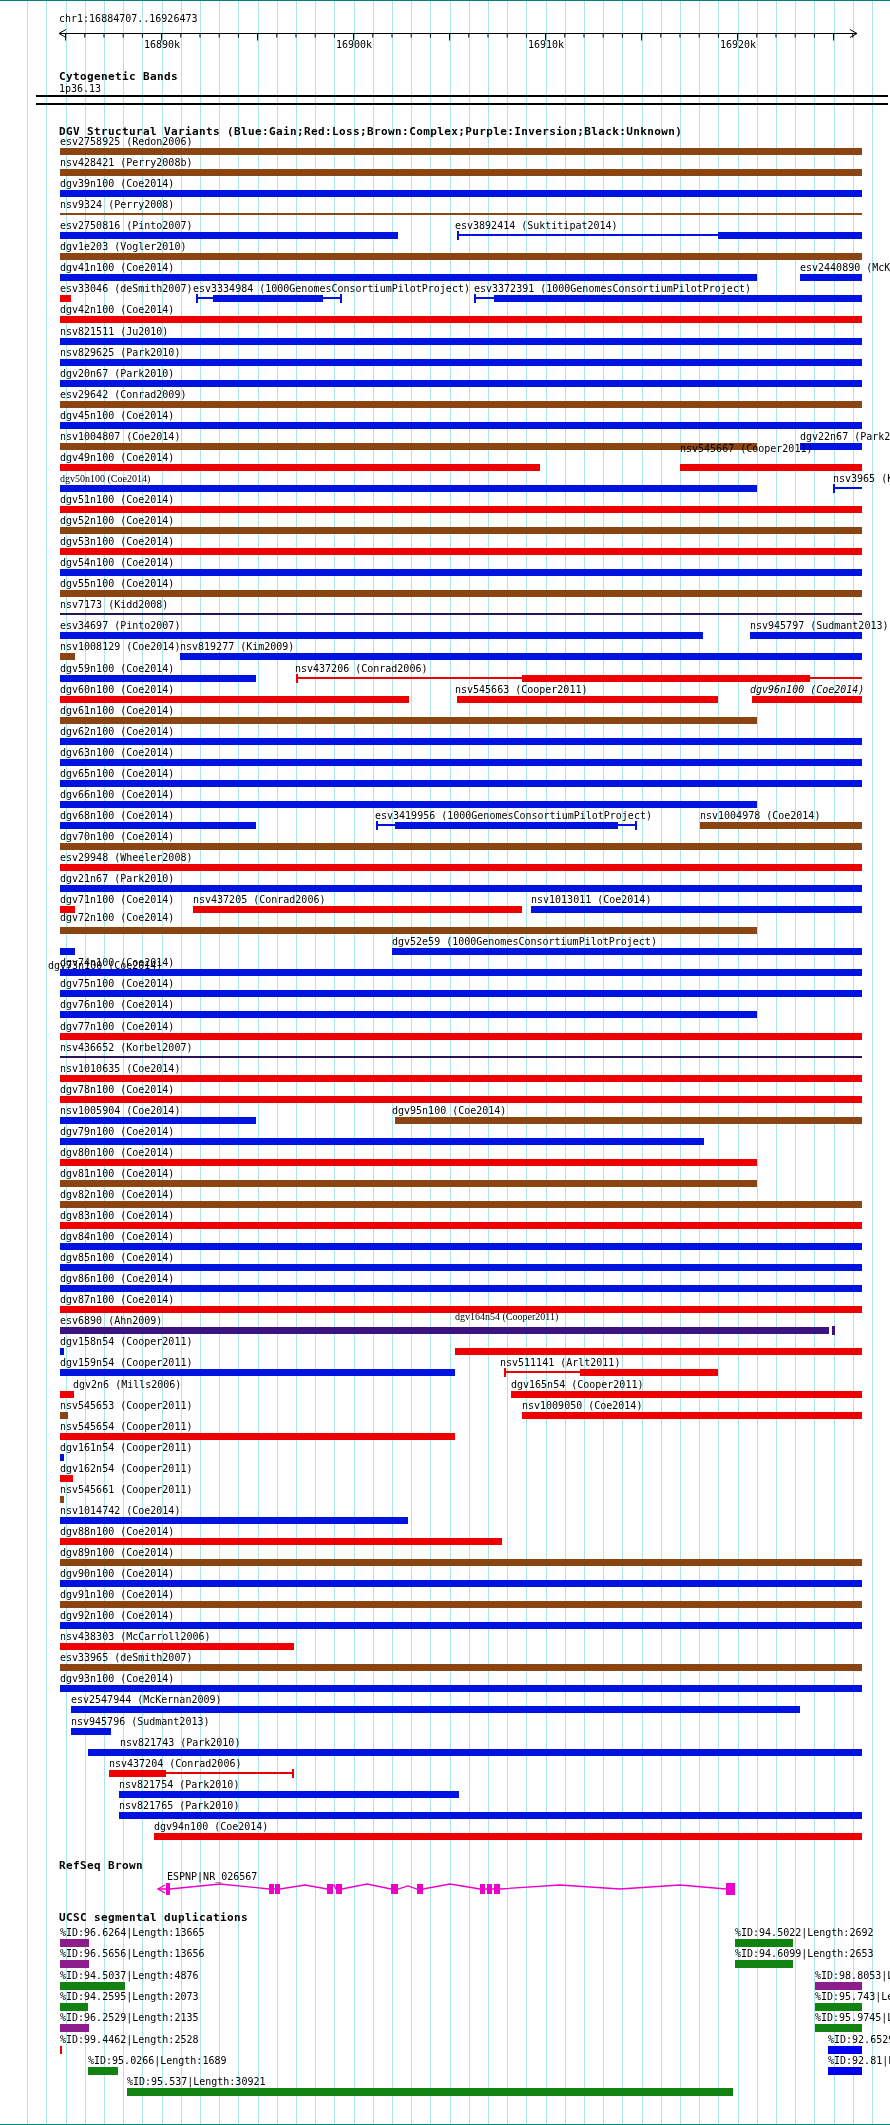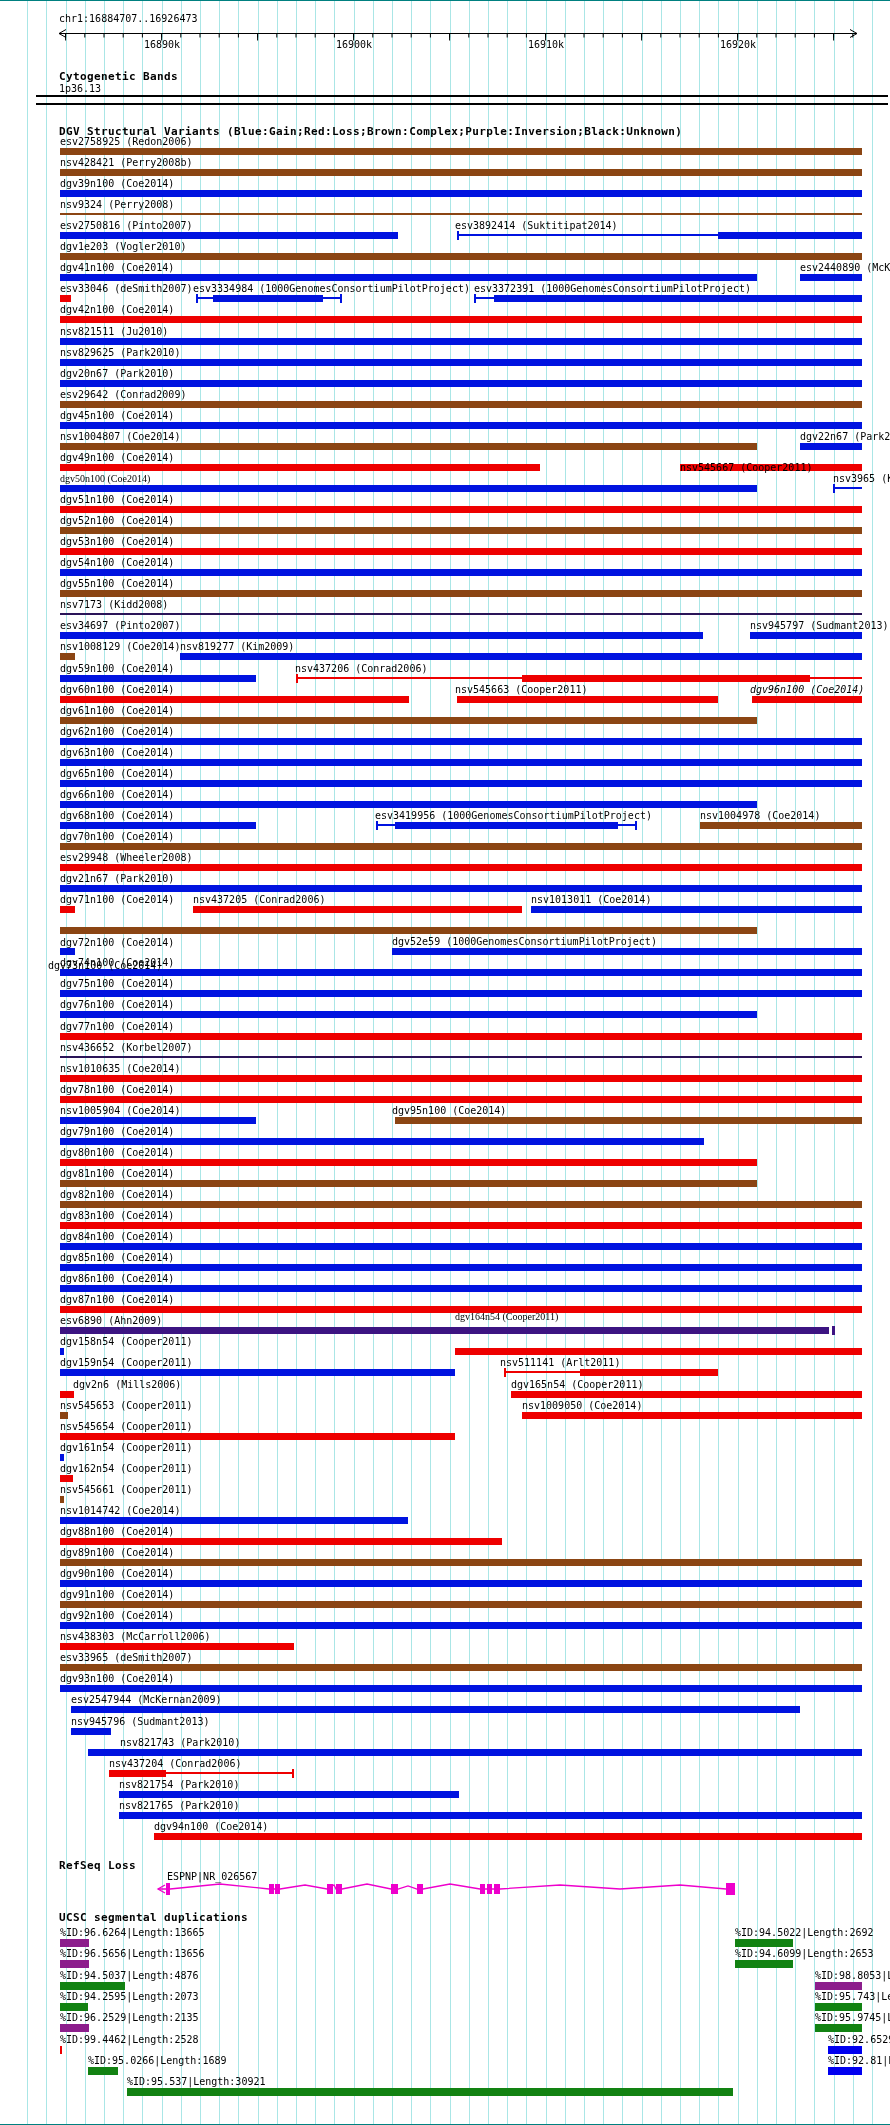--- a/index.html
+++ b/index.html
@@ -185,21 +185,21 @@
       <div class="flabel" style="left: 60px; top: 387.72px;">esv29642 (Conrad2009)</div>
       <div class="seg" style="left: 60px; top: 399.72px; width: 802px; height: 7px; background: rgb(139, 69, 19);"></div>
       <div class="flabel" style="left: 60px; top: 408.78px;">dgv45n100 (Coe2014)</div>
       <div class="seg" style="left: 60px; top: 420.78px; width: 802px; height: 7px; background: rgb(0, 19, 224);"></div>
       <div class="flabel" style="left: 60px; top: 429.84px;">nsv1004807 (Coe2014)</div>
       <div class="seg" style="left: 60px; top: 441.84px; width: 697px; height: 7px; background: rgb(139, 69, 19);"></div>
       <div class="flabel" style="left: 800px; top: 429.84px;">dgv22n67 (Park2</div>
       <div class="seg" style="left: 800px; top: 441.84px; width: 62px; height: 7px; background: rgb(0, 19, 224);"></div>
       <div class="flabel" style="left: 60px; top: 450.9px;">dgv49n100 (Coe2014)</div>
       <div class="seg" style="left: 60px; top: 462.9px; width: 480px; height: 7px; background: rgb(238, 0, 0);"></div>
-      <div class="flabel" style="left: 680px; top: 461px;">nsv545667 (Cooper2011)</div>
+      <div class="flabel" style="left: 680px; top: 442px;">nsv545667 (Cooper2011)</div>
       <div class="seg" style="left: 680px; top: 462.9px; width: 182px; height: 7px; background: rgb(238, 0, 0);"></div>
       <div class="flabel" style="left: 60px; top: 471.96px; font-family: Liberation Serif, serif;">dgv50n100 (Coe2014)</div>
       <div class="seg" style="left: 60px; top: 483.96px; width: 697px; height: 7px; background: rgb(0, 19, 224);"></div>
       <div class="flabel" style="left: 833px; top: 471.96px;">nsv3965 (K</div>
       <div class="seg" style="left: 833px; top: 482.96px; width: 2px; height: 9px; background: rgb(0, 19, 224);"></div>
       <div class="seg" style="left: 833px; top: 485.96px; width: 29px; height: 2px; background: rgb(0, 19, 224);"></div>
       <div class="flabel" style="left: 60px; top: 493.02px;">dgv51n100 (Coe2014)</div>
       <div class="seg" style="left: 60px; top: 505.02px; width: 802px; height: 7px; background: rgb(238, 0, 0);"></div>
       <div class="flabel" style="left: 60px; top: 514.08px;">dgv52n100 (Coe2014)</div>
       <div class="seg" style="left: 60px; top: 526.08px; width: 802px; height: 7px; background: rgb(139, 69, 19);"></div>
@@ -257,21 +257,21 @@
       <div class="flabel" style="left: 60px; top: 851.04px;">esv29948 (Wheeler2008)</div>
       <div class="seg" style="left: 60px; top: 863.04px; width: 802px; height: 7px; background: rgb(238, 0, 0);"></div>
       <div class="flabel" style="left: 60px; top: 872.1px;">dgv21n67 (Park2010)</div>
       <div class="seg" style="left: 60px; top: 884.1px; width: 802px; height: 7px; background: rgb(0, 19, 224);"></div>
       <div class="flabel" style="left: 60px; top: 893.16px;">dgv71n100 (Coe2014)</div>
       <div class="seg" style="left: 60px; top: 905.16px; width: 15px; height: 7px; background: rgb(238, 0, 0);"></div>
       <div class="flabel" style="left: 193px; top: 893.16px;">nsv437205 (Conrad2006)</div>
       <div class="seg" style="left: 193px; top: 905.16px; width: 329px; height: 7px; background: rgb(238, 0, 0);"></div>
       <div class="flabel" style="left: 531px; top: 893.16px;">nsv1013011 (Coe2014)</div>
       <div class="seg" style="left: 531px; top: 905.16px; width: 331px; height: 7px; background: rgb(0, 19, 224);"></div>
-      <div class="flabel" style="left: 60px; top: 936px;">dgv72n100 (Coe2014)</div>
+      <div class="flabel" style="left: 60px; top: 911px;">dgv72n100 (Coe2014)</div>
       <div class="seg" style="left: 60px; top: 926.22px; width: 697px; height: 7px; background: rgb(139, 69, 19);"></div>
       <div class="flabel" style="left: 48px; top: 935.28px; margin-top: 24px;">dgv73n100 (Coe2014)</div>
       <div class="seg" style="left: 60px; top: 947.28px; width: 15px; height: 7px; background: rgb(0, 19, 224);"></div>
       <div class="flabel" style="left: 392px; top: 935.28px;">dgv52e59 (1000GenomesConsortiumPilotProject)</div>
       <div class="seg" style="left: 392px; top: 947.28px; width: 470px; height: 7px; background: rgb(0, 19, 224);"></div>
       <div class="flabel" style="left: 60px; top: 956.34px;">dgv74n100 (Coe2014)</div>
       <div class="seg" style="left: 60px; top: 968.34px; width: 802px; height: 7px; background: rgb(0, 19, 224);"></div>
       <div class="flabel" style="left: 60px; top: 977.4px;">dgv75n100 (Coe2014)</div>
       <div class="seg" style="left: 60px; top: 989.4px; width: 802px; height: 7px; background: rgb(0, 19, 224);"></div>
       <div class="flabel" style="left: 60px; top: 998.46px;">dgv76n100 (Coe2014)</div>
@@ -364,21 +364,21 @@
       <div class="seg" style="left: 166px; top: 1770.62px; width: 128px; height: 2px; background: rgb(238, 0, 0);"></div>
       <div class="seg" style="left: 292px; top: 1767.62px; width: 2px; height: 9px; background: rgb(238, 0, 0);"></div>
       <div class="flabel" style="left: 119px; top: 1777.68px;">nsv821754 (Park2010)</div>
       <div class="seg" style="left: 119px; top: 1789.68px; width: 340px; height: 7px; background: rgb(0, 19, 224);"></div>
       <div class="flabel" style="left: 119px; top: 1798.74px;">nsv821765 (Park2010)</div>
       <div class="seg" style="left: 119px; top: 1810.74px; width: 743px; height: 7px; background: rgb(0, 19, 224);"></div>
       <div class="flabel" style="left: 154px; top: 1819.8px;">dgv94n100 (Coe2014)</div>
       <div class="seg" style="left: 154px; top: 1831.8px; width: 708px; height: 7px; background: rgb(238, 0, 0);"></div>
     </div>
 
-  <div class="hdr" style="left:59px;top:1859px;">RefSeq Loss</div>
+  <div class="hdr" style="left:59px;top:1859px;">RefSeq Brown</div>
   <div class="txt" style="left:167px;top:1870px;">ESPNP|NR_026567</div>
   <svg id="gene-svg" width="890" height="2125" style="pointer-events:none;">
       <polyline points="158,1888 170,1888 220,1883 269,1888 280,1888 305,1884 327,1888 334,1884 336,1888 342,1888 367,1883 391,1888 398,1888 408,1885 417,1888 423,1888 450,1883 480,1888 500,1888 560,1884 620,1888 680,1884 726,1888" fill="none" stroke="#EE00CC" stroke-width="1.3"></polyline>
       <polyline points="165,1884 158,1888 165,1892" fill="none" stroke="#EE00CC" stroke-width="1.3"></polyline>
       <rect x="166" y="1882" width="4" height="12" fill="#EE00CC"></rect>
       <rect x="269" y="1883" width="5" height="10" fill="#EE00CC"></rect>
       <rect x="275" y="1883" width="5" height="10" fill="#EE00CC"></rect>
       <rect x="327" y="1883" width="6" height="10" fill="#EE00CC"></rect>
       <rect x="336" y="1883" width="6" height="10" fill="#EE00CC"></rect>
       <rect x="391" y="1883" width="7" height="10" fill="#EE00CC"></rect>

